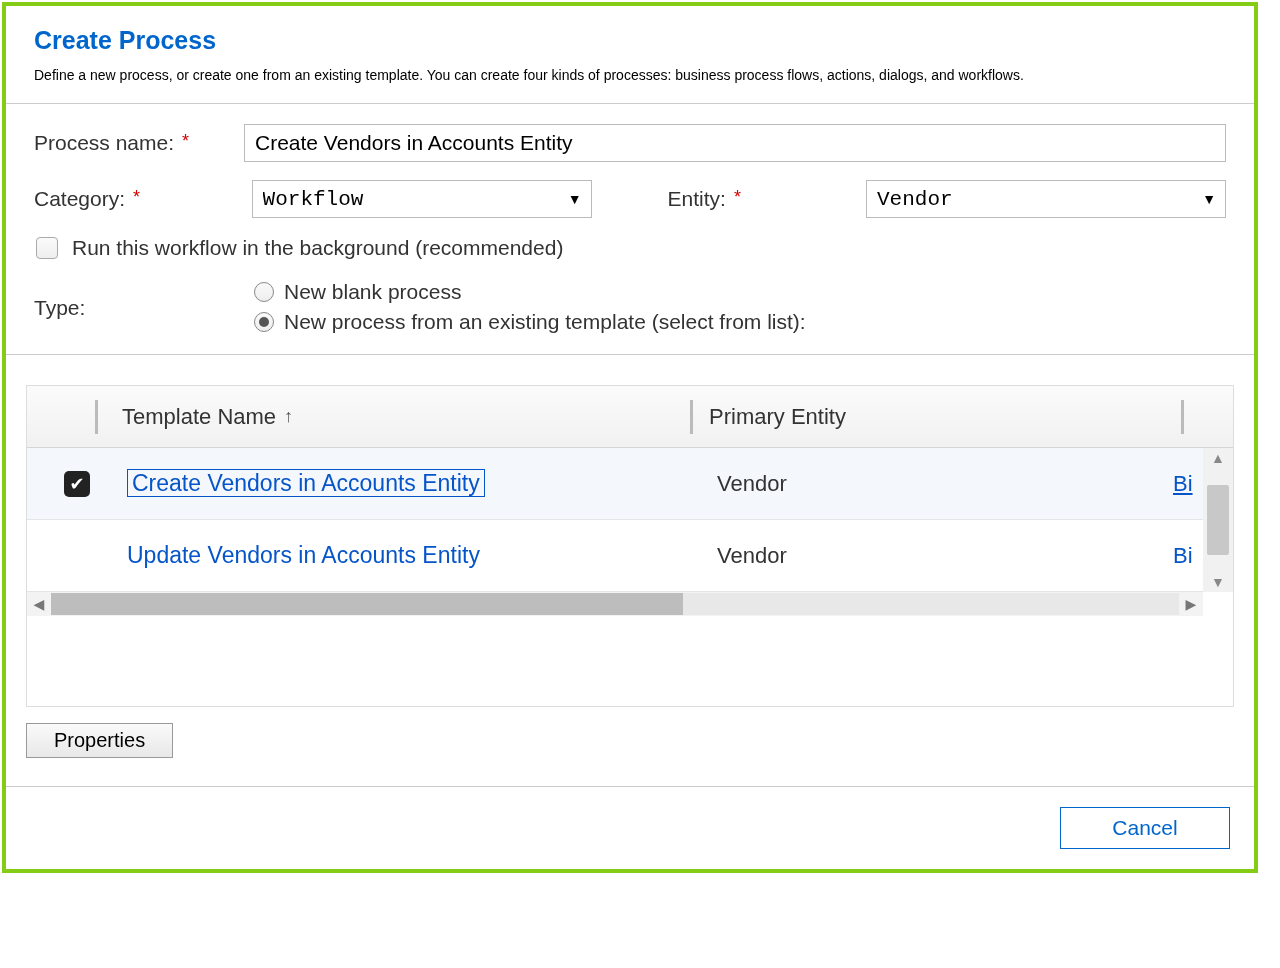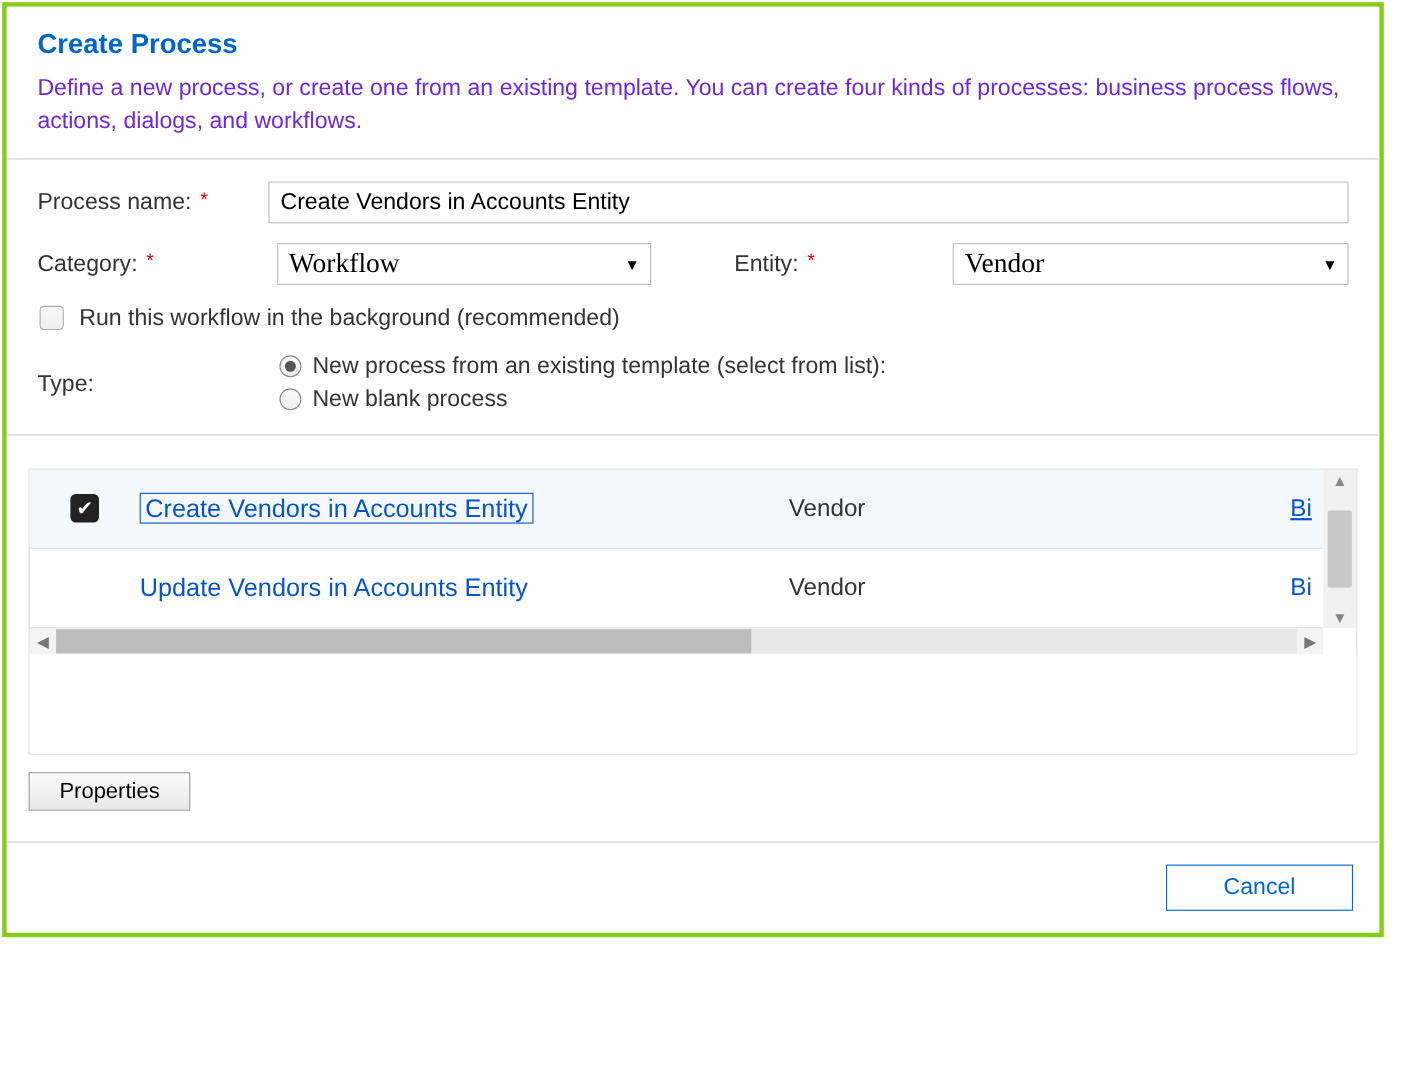--- a/index.html
+++ b/index.html
@@ -23,22 +23,22 @@
     .header {
       padding: 20px 28px 18px 28px;
     }
     .header h1 {
       color: #0066cc;
       font-size: 25px;
       font-weight: bold;
       margin-bottom: 10px;
     }
     .header p {
-      color: #6d28d9;
-      font-size: 21px;
+      color: #000000;
+      font-size: 14px;
       line-height: 1.45;
     }
     .divider {
       border-top: 1px solid #ccc;
       margin: 0;
     }
     .form {
       padding: 20px 28px 10px 28px;
     }
     .form-row {
@@ -76,22 +76,22 @@
       gap: 16px;
     }
     .select-wrap {
       position: relative;
       display: inline-block;
     }
     .select {
       height: 38px;
       border: 1px solid #bbb;
       padding: 4px 36px 4px 10px;
-      font-size: 25px;
-      font-family: Liberation Serif, serif;
+      font-size: 21px;
+      font-family: Liberation Mono, monospace;
       appearance: none;
       -webkit-appearance: none;
       background: #fff;
       cursor: pointer;
     }
     .select-arrow {
       position: absolute;
       right: 10px;
       top: 50%;
       transform: translateY(-50%);
@@ -418,35 +418,51 @@
 
     <div class="checkbox-row">
       <div class="checkbox-custom"></div>
       <span class="checkbox-label">Run this workflow in the background (recommended)</span>
     </div>
 
     <div class="type-row">
       <div class="type-label">Type:</div>
       <div class="radio-group">
         <div class="radio-option">
+          <div class="radio-custom"></div>
+          <span>New blank process</span>
+        </div>
+        <div class="radio-option">
           <div class="radio-custom selected"></div>
           <span>New process from an existing template (select from list):</span>
         </div>
-        <div class="radio-option">
-          <div class="radio-custom"></div>
-          <span>New blank process</span>
-        </div>
       </div>
     </div>
 
     <div class="divider2"></div>
   </div>
 
   
   <div class="grid-area">
+    <div class="grid-header">
+      <div class="col-check">
+        <div class="col-sep"></div>
+      </div>
+      <div class="col-template">
+        <span>Template Name</span>
+        <span class="sort-arrow">↑</span>
+      </div>
+      <div class="sep-right"></div>
+      <div class="col-primary" style="padding-left:16px;">
+        <span>Primary Entity</span>
+      </div>
+      <div class="col-last">
+        <div class="sep-right"></div>
+      </div>
+    </div>
 
     <div class="grid-body">
       <div class="grid-row selected">
         <div class="row-check">
           <div class="row-check-box">
             <span>✔</span>
           </div>
         </div>
         <div class="row-template">
           <a class="boxed">Create Vendors in Accounts Entity</a>

